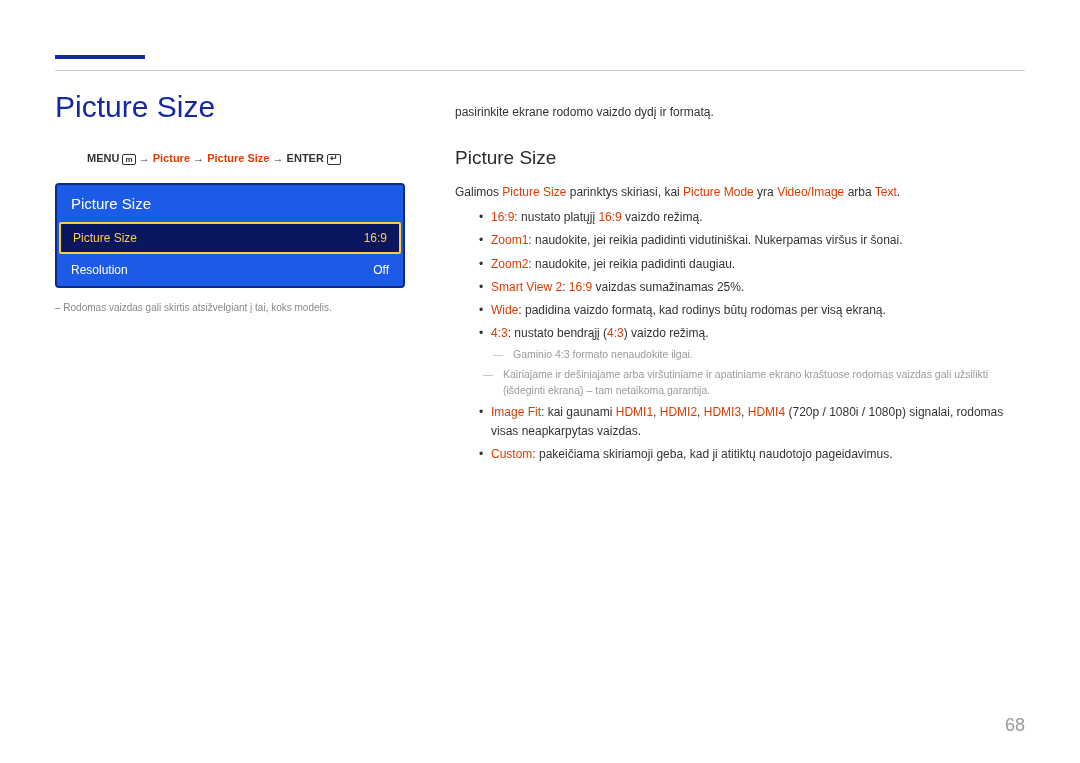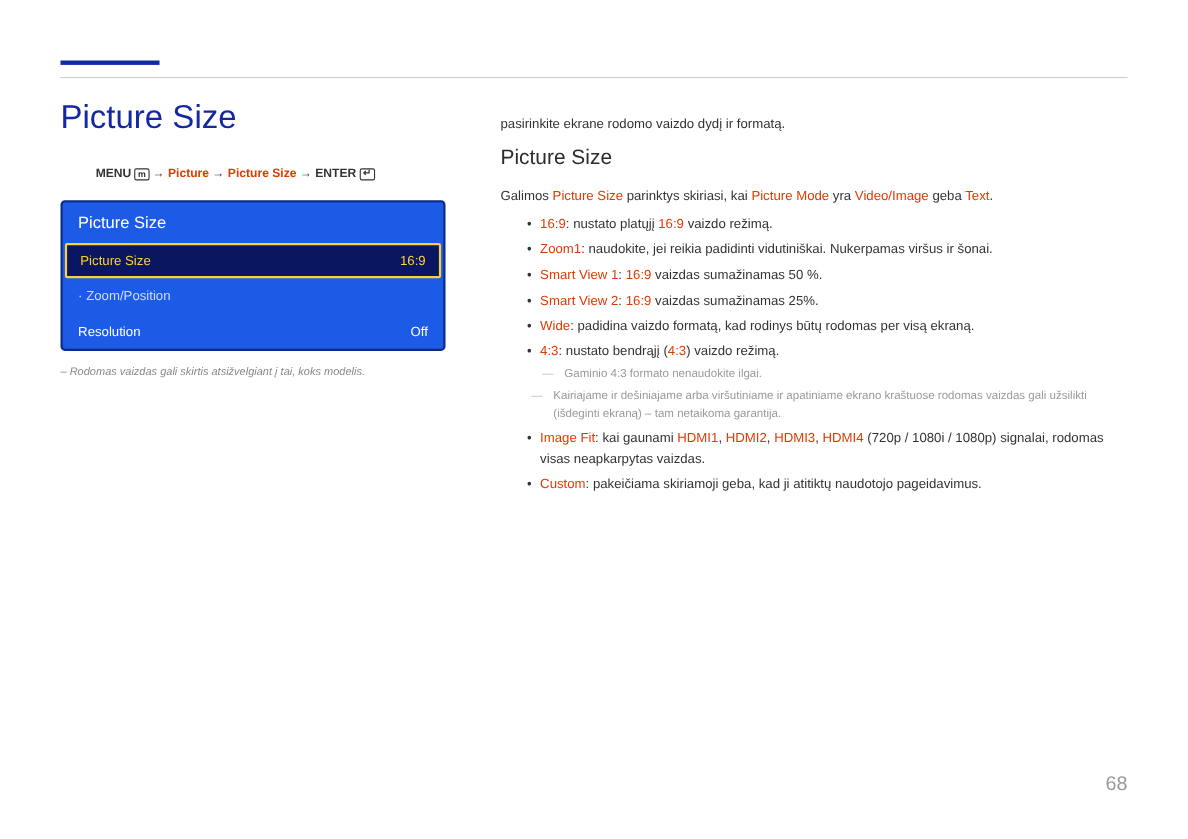--- a/index.html
+++ b/index.html
@@ -106,26 +106,25 @@
     border-radius: 2px;
     padding: 7px 12px;
   }
   .menu-box .sel .lbl { color: #fecf3a; }
   .menu-box .sel .val { color: #fecf3a; }
   .menu-box .dim { color: #d0dcff; }
   .footnote {
     font-size: 10px;
     color: #888;
     margin-bottom: 8px;
-    font-style: italic;
   }
   .intro {
     font-size: 12px;
     color: #333;
-    margin-bottom: 14px;
+    margin-bottom: 28px;
   }
   .sub-title {
     font-size: 19px;
     color: #2c2c2c;
     font-weight: 400;
     margin-bottom: 14px;
   }
   .para {
     font-size: 12px;
     line-height: 1.6;
@@ -161,21 +160,21 @@
   }
   .sub-note::before {
     content: "―";
     position: absolute;
     left: -20px;
     color: #bbb;
     font-size: 10px;
   }
   .page-num {
     position: absolute;
-    bottom: 40px;
+    bottom: 27px;
     right: 55px;
     font-size: 18px;
     color: #999;
   }
 </style>
 </head>
 <body>
 
 <div class="top-bar"></div>
 <div class="top-line"></div>
@@ -195,47 +194,44 @@
     <span class="enter-icon"></span>
   </div>
 
   <div class="menu-box">
     <div class="hdr">Picture Size</div>
     <div class="row sel">
       <span class="lbl">Picture Size</span>
       <span class="val">16:9</span>
     </div>
     <div class="row">
-      <span class="dim">· Zoom/Position</span>
-    </div>
-    <div class="row">
       <span>Resolution</span>
       <span>Off</span>
     </div>
   </div>
 
   <div class="footnote">– Rodomas vaizdas gali skirtis atsižvelgiant į tai, koks modelis.</div>
 </div>
 
 <div class="right-col">
   <div class="intro">pasirinkite ekrane rodomo vaizdo dydį ir formatą.</div>
   <h2 class="sub-title">Picture Size</h2>
   <p class="para">
-    <span>Galimos </span><span class="hl">Picture Size</span><span> parinktys skiriasi, kai </span><span class="hl">Picture Mode</span><span> yra </span><span class="hl">Video/Image</span><span> geba </span><span class="hl">Text</span><span>.</span>
+    <span>Galimos </span><span class="hl">Picture Size</span><span> parinktys skiriasi, kai </span><span class="hl">Picture Mode</span><span> yra </span><span class="hl">Video/Image</span><span> arba </span><span class="hl">Text</span><span>.</span>
   </p>
 
   <ul class="bullets">
     <li>
       <span class="hl">16:9</span><span>: nustato platųjį </span><span class="hl">16:9</span><span> vaizdo režimą.</span>
     </li>
     <li>
       <span class="hl">Zoom1</span><span>: naudokite, jei reikia padidinti vidutiniškai. Nukerpamas viršus ir šonai.</span>
     </li>
     <li>
-      <span class="hl">Smart View 1</span><span>: </span><span class="hl">16:9</span><span> vaizdas sumažinamas 50 %.</span>
+      <span class="hl">Zoom2</span><span>: naudokite, jei reikia padidinti daugiau.</span>
     </li>
     <li>
       <span class="hl">Smart View 2</span><span>: </span><span class="hl">16:9</span><span> vaizdas sumažinamas 25%.</span>
     </li>
     <li>
       <span class="hl">Wide</span><span>: padidina vaizdo formatą, kad rodinys būtų rodomas per visą ekraną.</span>
     </li>
     <li>
       <span class="hl">4:3</span><span>: nustato bendrąjį (</span><span class="hl">4:3</span><span>) vaizdo režimą.</span>
       <div class="sub-note">

